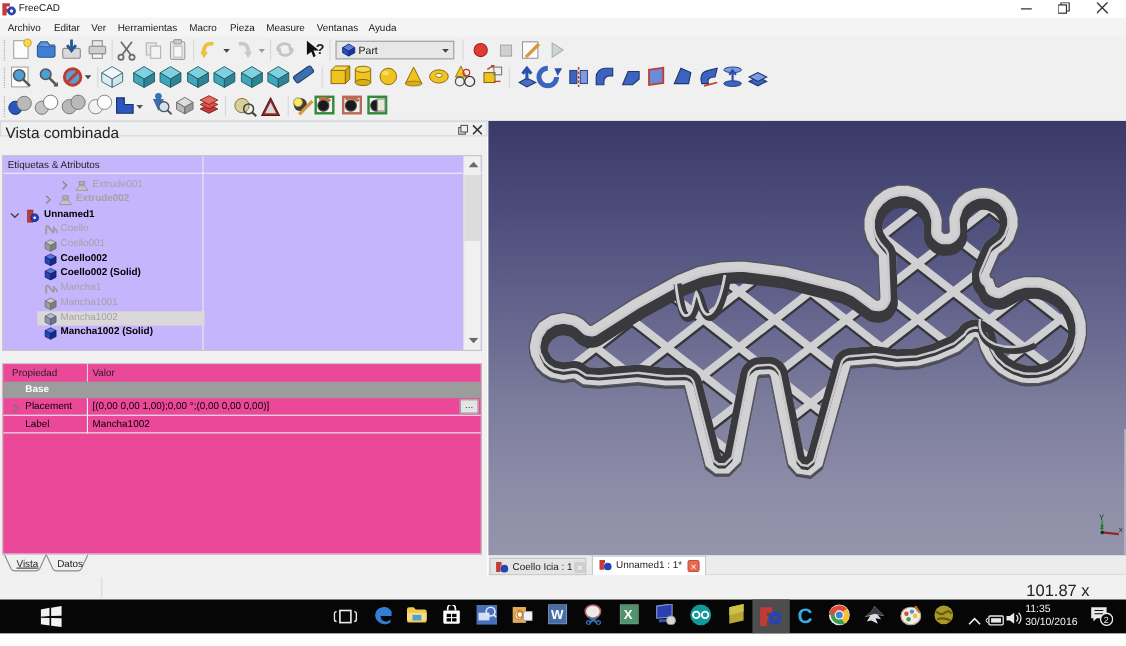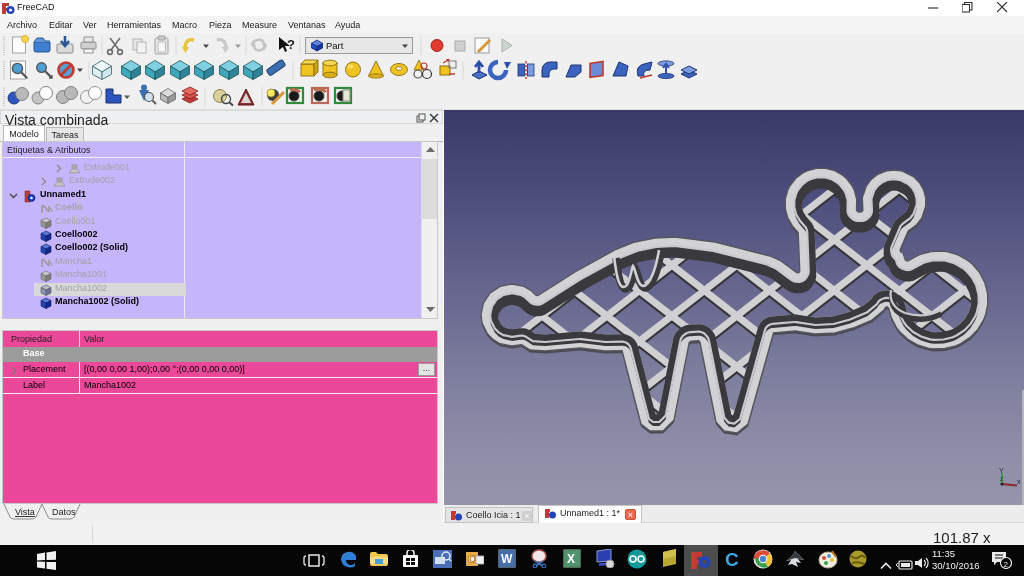--- a/index.html
+++ b/index.html
@@ -281,26 +281,20 @@
   <div id="docktitle">
         <span style="position:absolute;left:4px;top:1px">Vista combinada</span>
     <svg class="abs" style="left:415px;top:2px" width="10" height="10">
           <rect x="1" y="3" width="6" height="6" fill="none" stroke="#555"></rect>
           <rect x="3" y="1" width="6" height="6" fill="#f0f0f0" stroke="#555"></rect>
         </svg>
     <svg class="abs" style="left:428px;top:2px" width="10" height="10">
           <path d="M1,1 L9,9 M9,1 L1,9" stroke="#333" stroke-width="1.4"></path>
         </svg>
   </div>
-  <div class="tabrow">
-    <div class="tab" style="left:3px;top:1px;width:42px;height:17px;background:#fff;border-bottom:1px solid #fff;line-height:16px">Modelo</div>
-    <div class="tab" style="left:46px;top:3px;width:38px;height:15px;background:#e6e6e6;line-height:14px">Tareas</div>
-    <div class="abs" style="left:0;top:17px;width:3px;height:1px;background:#b9b9b9"></div>
-    <div class="abs" style="left:84px;top:17px;width:359px;height:1px;background:#b9b9b9"></div>
-  </div>
 
 <div id="treewrap">
   <div class="abs" style="left:4px;top:3px;font-size:9px;color:#222">Etiquetas &amp; Atributos</div>
   <div class="abs" style="left:181px;top:0;width:1px;height:176px;background:#ebebeb"></div>
   <div class="abs" style="left:0;top:15px;width:436px;height:1px;background:#f0f0f0"></div>
 </div>
 <div class="abs" style="left:2px;top:31px;width:420px;height:177px;overflow:hidden">
         <svg class="abs" style="left:52px;top:23px" width="9" height="9">
           <path d="M3,1 L6.5,4.5 L3,8" stroke="#8a8a8a" stroke-width="1.3" fill="none"></path>
         </svg>
@@ -309,35 +303,35 @@
           <polygon points="1,10 12,10 9,6 4,6" fill="#c4c4c4" stroke="#888" stroke-width="0.6"></polygon>
         </svg>
         <div class="trow grey" style="left:82px;top:21px;font-weight:normal">Extrude001</div>
         <svg class="abs" style="left:37px;top:36.4px" width="9" height="9">
           <path d="M3,1 L6.5,4.5 L3,8" stroke="#8a8a8a" stroke-width="1.3" fill="none"></path>
         </svg>
         <svg class="abs" style="left:51px;top:35.4px" width="13" height="12">
           <rect x="4" y="2" width="5" height="3" fill="#b0b0b0" stroke="#888" stroke-width="0.6"></rect>
           <polygon points="1,10 12,10 9,6 4,6" fill="#c4c4c4" stroke="#888" stroke-width="0.6"></polygon>
         </svg>
-        <div class="trow grey" style="left:67px;top:34.4px;font-weight:normal">Extrude002</div>
+        <div class="trow grey" style="left:67px;top:34.4px;font-weight:bold">Extrude002</div>
         <svg class="abs" style="left:7px;top:49.8px" width="9" height="9">
           <path d="M1,3 L4.5,6.5 L8,3" stroke="#444" stroke-width="1.3" fill="none"></path>
         </svg>
         <svg class="abs" style="left:21px;top:48.8px" width="13" height="13">
           <polygon points="2,1 7,1 7,5 5,5 5,8 7,8 7,12 2,12" fill="#c23b35" stroke="#7a1f1f" stroke-width="0.5"></polygon>
           <circle cx="8.5" cy="8" r="3.4" fill="#2443b4" stroke="#16288a"></circle>
           <circle cx="8.5" cy="8" r="1.2" fill="#fff"></circle>
         </svg>
         <div class="trow " style="left:38px;top:47.8px;font-weight:bold">Unnamed1</div>
         <svg class="abs" style="left:38px;top:62.199999999999996px" width="13" height="12">
           <path d="M2,10 L2,4 Q2,2 4,3 L8,8 Q9,9 9,7 L9,3" fill="none" stroke="#9a9a9a" stroke-width="1.6"></path>
           <path d="M10,5 q2,1 2,4" fill="none" stroke="#9a9a9a" stroke-width="1.2"></path>
         </svg>
-        <div class="trow grey" style="left:53px;top:61.199999999999996px;font-weight:bold">Coello</div>
+        <div class="trow grey" style="left:53px;top:61.199999999999996px;font-weight:normal">Coello</div>
         <svg class="abs" style="left:38px;top:75.6px" width="12" height="12">
           <polygon points="1,3.5 6,1 11,3.5 6,6" fill="#c8c8c8" stroke="#666" stroke-width="0.6"></polygon>
           <polygon points="1,3.5 6,6 6,11.5 1,9" fill="#9a9a9a" stroke="#666" stroke-width="0.6"></polygon>
           <polygon points="11,3.5 6,6 6,11.5 11,9" fill="#7e7e7e" stroke="#666" stroke-width="0.6"></polygon>
         </svg>
         <div class="trow grey" style="left:53px;top:74.6px;font-weight:normal">Coello001</div>
         <svg class="abs" style="left:38px;top:89.0px" width="12" height="12">
           <polygon points="1,3.5 6,1 11,3.5 6,6" fill="#5a78d8" stroke="#101c60" stroke-width="0.6"></polygon>
           <polygon points="1,3.5 6,6 6,11.5 1,9" fill="#2443b4" stroke="#101c60" stroke-width="0.6"></polygon>
           <polygon points="11,3.5 6,6 6,11.5 11,9" fill="#16288a" stroke="#101c60" stroke-width="0.6"></polygon>

